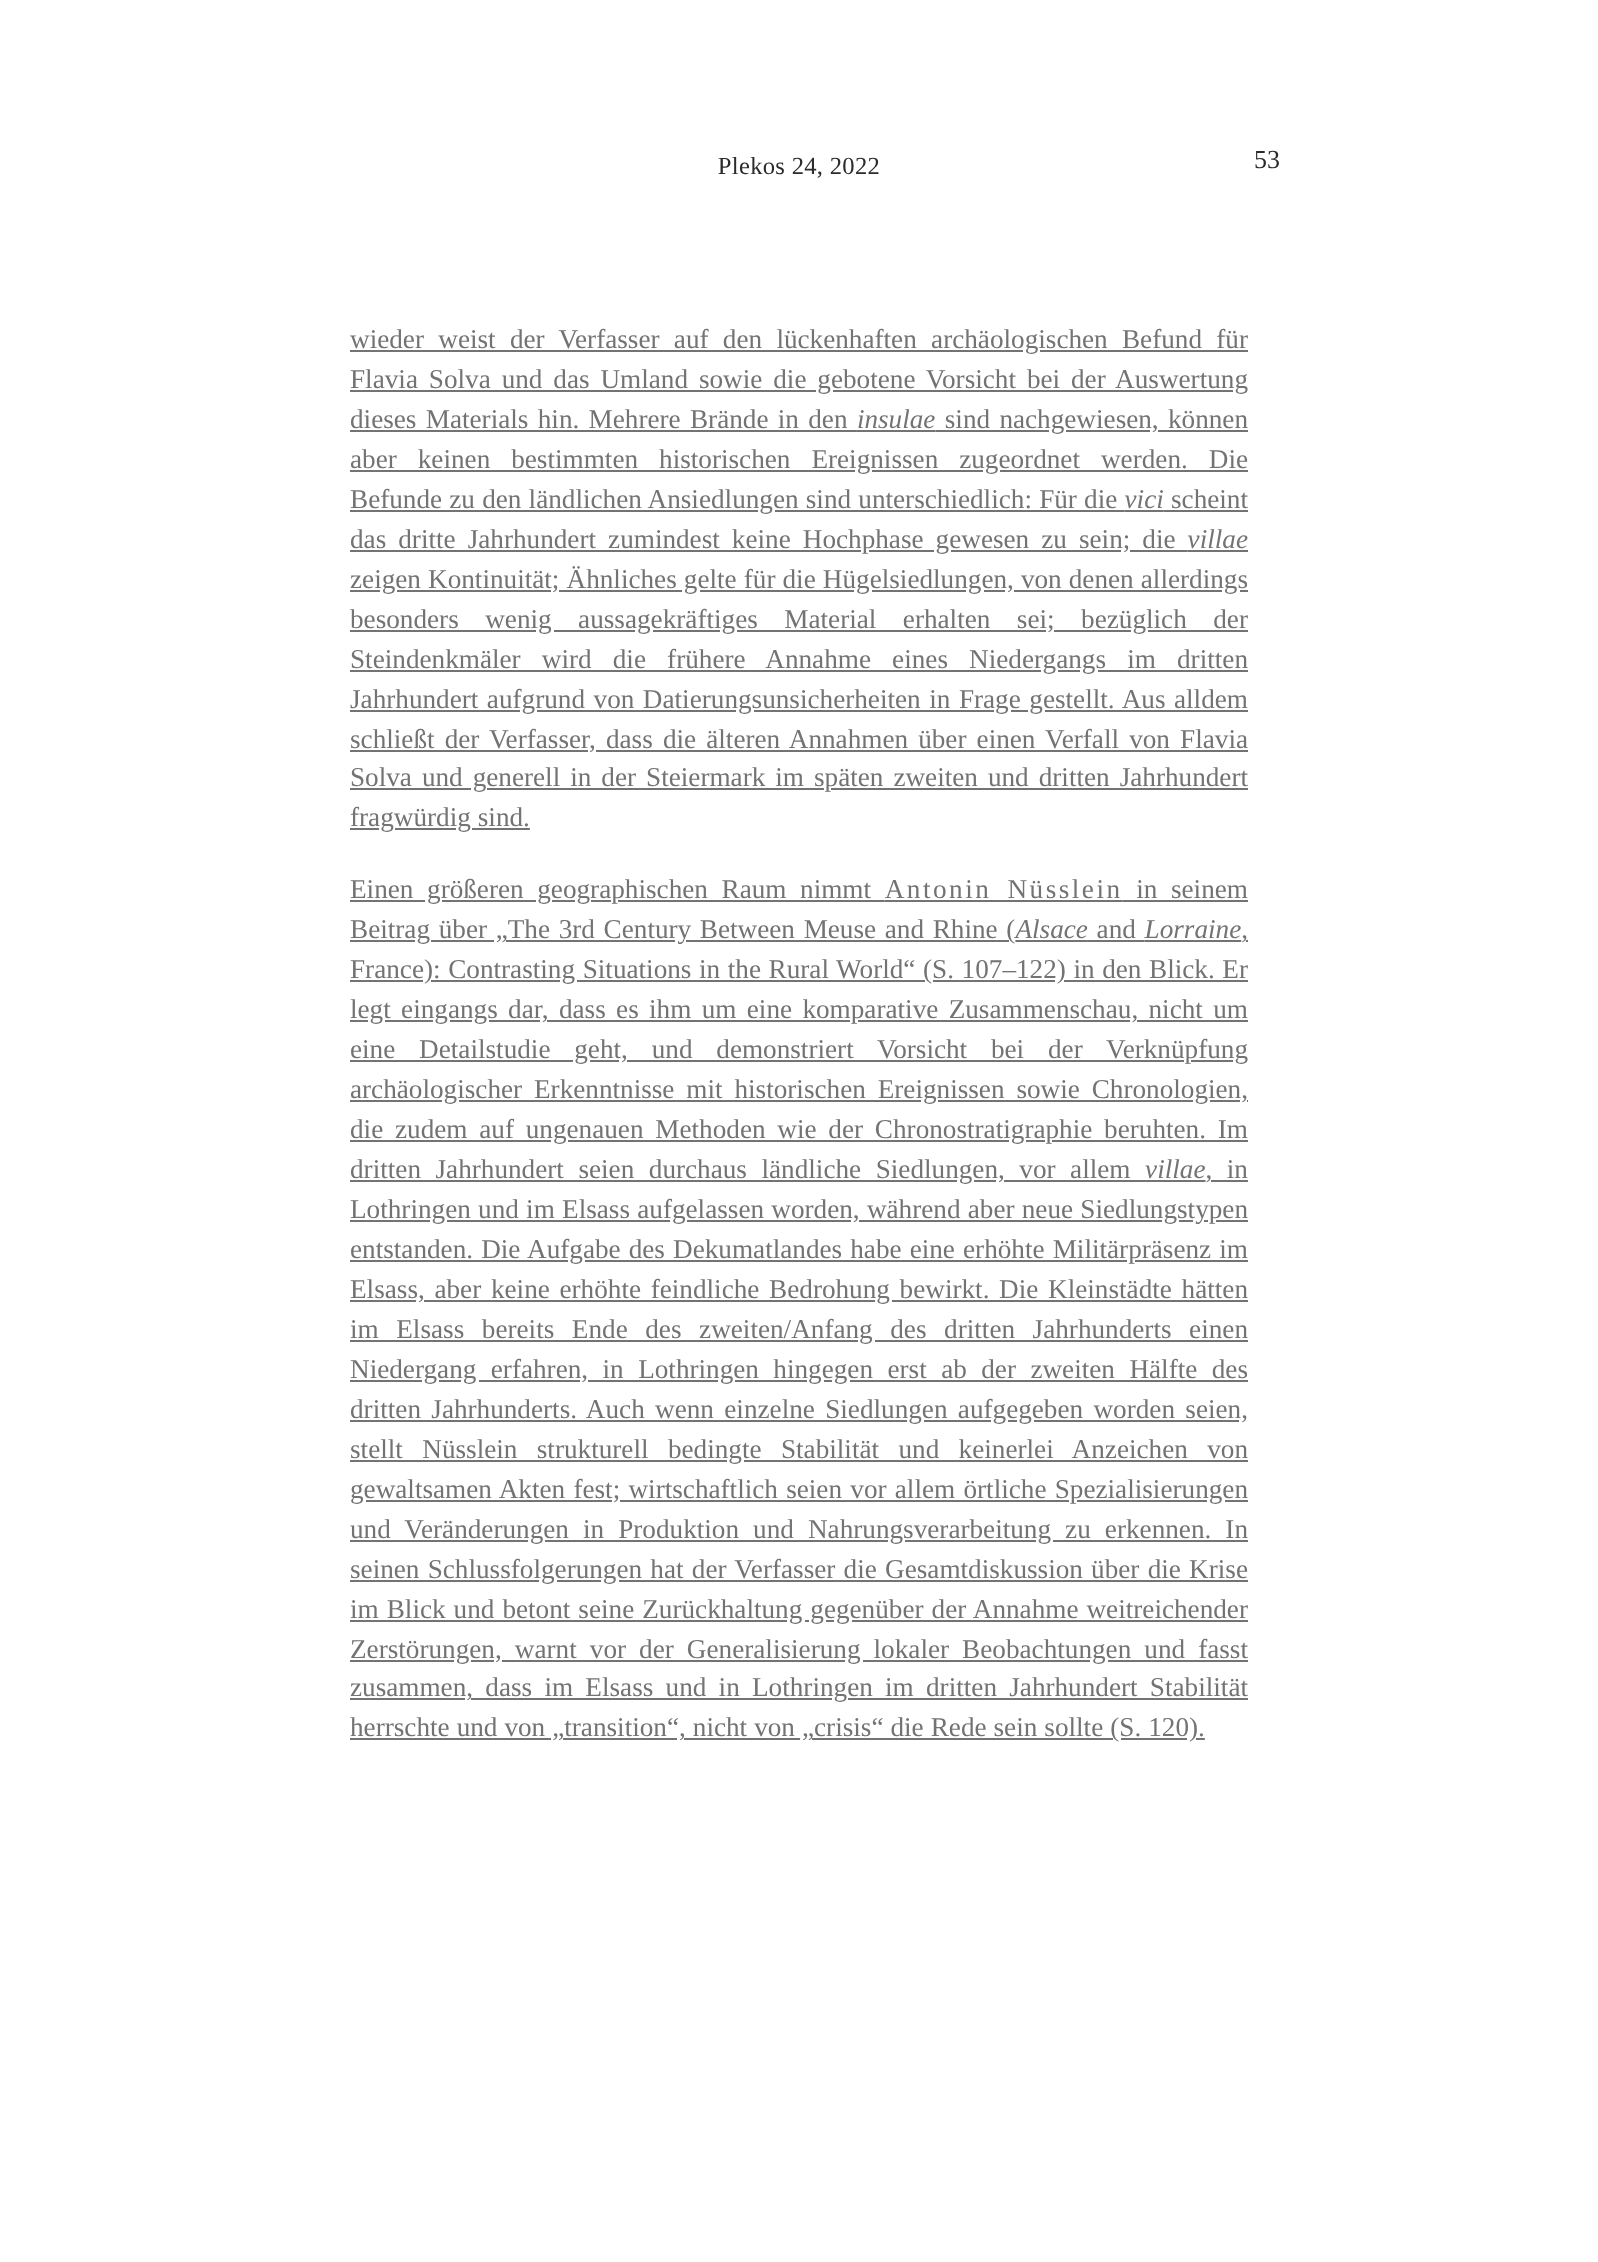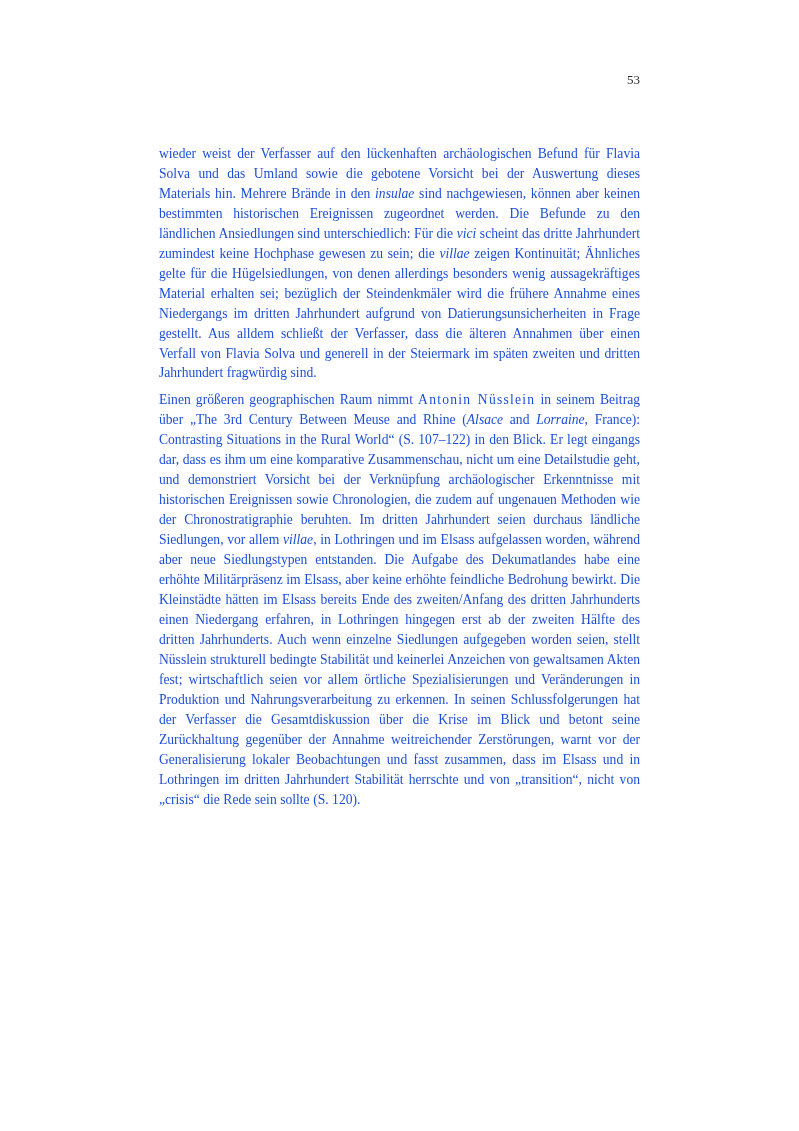--- a/index.html
+++ b/index.html
@@ -50,46 +50,48 @@
   }
 
   
   .textblock {
     position: absolute;
     top: 144px;
     left: 159px;
     width: 481px;
   }
   p.para {
-    margin: 0;
+    margin: 16px;
     font-size: 13.6px;
     line-height: 19.95px;
     text-align: justify;
     text-justify: inter-word;
     hyphens: manual;
-    color: #1d4ed8;
+    color: #737373;
     word-spacing: 0.1px;
+    text-decoration: underline;
   }
   p.para + p.para {
     margin-top: 7px;
   }
   .it {
     font-style: italic;
   }
   .spaced {
     letter-spacing: 1.25px;
     font-style: normal;
   }
 </style>
 </head>
 <body>
 
 <div class="page">
 
   <div class="running-head">
+    <div class="running-head-title">Plekos 24, 2022</div>
     <div class="folio">53</div>
   </div>
 
   <div class="textblock">
     <p class="para">wieder weist der Verfasser auf den lückenhaften archäologischen Befund für Flavia Solva und das Umland sowie die gebotene Vorsicht bei der Auswertung dieses Materials hin. Mehrere Brände in den <span class="it">insulae</span> sind nachgewiesen, können aber keinen bestimmten historischen Ereignissen zugeordnet werden. Die Befunde zu den ländlichen Ansiedlungen sind unterschiedlich: Für die <span class="it">vici</span> scheint das dritte Jahrhundert zumindest keine Hochphase gewesen zu sein; die <span class="it">villae</span> zeigen Kontinuität; Ähnliches gelte für die Hügelsiedlungen, von denen allerdings besonders wenig aussagekräftiges Material erhalten sei; bezüglich der Steindenkmäler wird die frühere Annahme eines Niedergangs im dritten Jahrhundert aufgrund von Datierungsunsicherheiten in Frage gestellt. Aus alldem schließt der Verfasser, dass die älteren Annahmen über einen Verfall von Flavia Solva und generell in der Steiermark im späten zweiten und dritten Jahrhundert fragwürdig sind.</p>
     <p class="para">Einen größeren geographischen Raum nimmt <span class="spaced">Antonin Nüsslein</span> in seinem Beitrag über „The 3rd Century Between Meuse and Rhine (<span class="it">Alsace</span> and <span class="it">Lorraine</span>, France): Contrasting Situations in the Rural World“ (S. 107–122) in den Blick. Er legt eingangs dar, dass es ihm um eine komparative Zusammenschau, nicht um eine Detailstudie geht, und demonstriert Vorsicht bei der Verknüpfung archäologischer Erkenntnisse mit historischen Ereignissen sowie Chronologien, die zudem auf ungenauen Methoden wie der Chronostratigraphie beruhten. Im dritten Jahrhundert seien durchaus ländliche Siedlungen, vor allem <span class="it">villae</span>, in Lothringen und im Elsass aufgelassen worden, während aber neue Siedlungstypen entstanden. Die Aufgabe des Dekumatlandes habe eine erhöhte Militärpräsenz im Elsass, aber keine erhöhte feindliche Bedrohung bewirkt. Die Kleinstädte hätten im Elsass bereits Ende des zweiten/Anfang des dritten Jahrhunderts einen Niedergang erfahren, in Lothringen hingegen erst ab der zweiten Hälfte des dritten Jahrhunderts. Auch wenn einzelne Siedlungen aufgegeben worden seien, stellt Nüsslein strukturell bedingte Stabilität und keinerlei Anzeichen von gewaltsamen Akten fest; wirtschaftlich seien vor allem örtliche Spezialisierungen und Veränderungen in Produktion und Nahrungsverarbeitung zu erkennen. In seinen Schlussfolgerungen hat der Verfasser die Gesamtdiskussion über die Krise im Blick und betont seine Zurückhaltung gegenüber der Annahme weitreichender Zerstörungen, warnt vor der Generalisierung lokaler Beobachtungen und fasst zusammen, dass im Elsass und in Lothringen im dritten Jahrhundert Stabilität herrschte und von „transition“, nicht von „crisis“ die Rede sein sollte (S. 120).</p>
   </div>
 
 </div>
 

